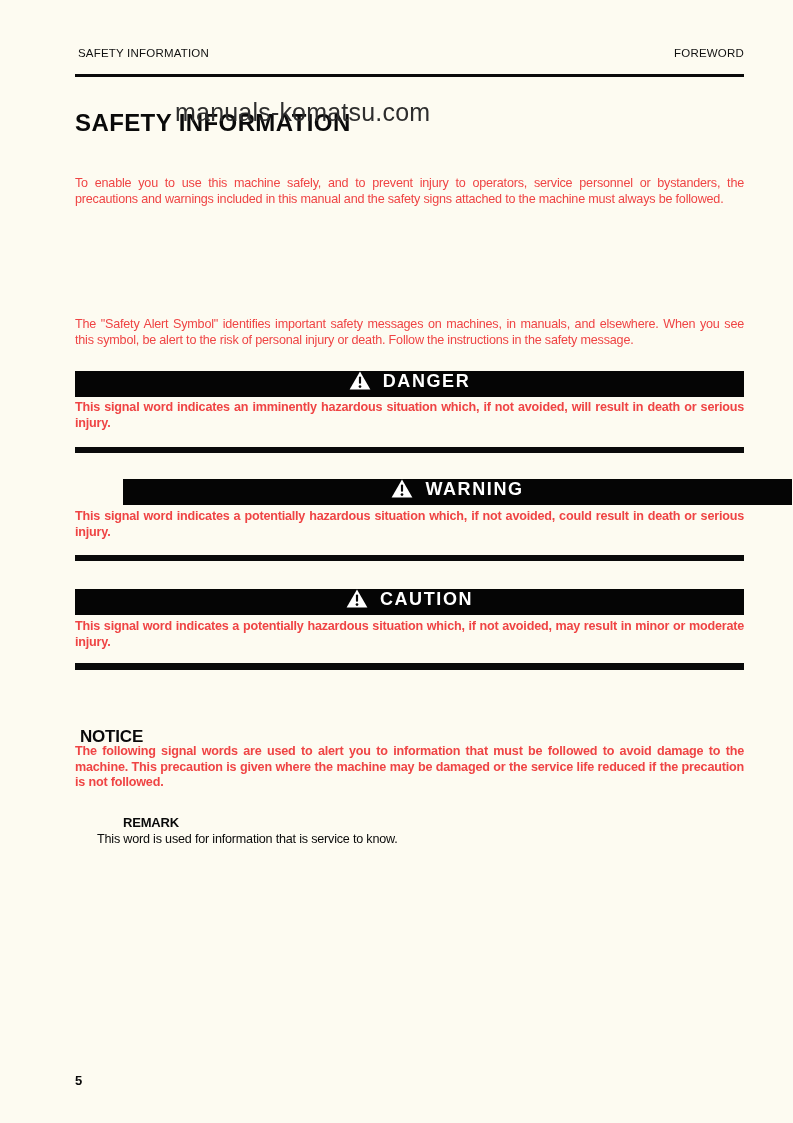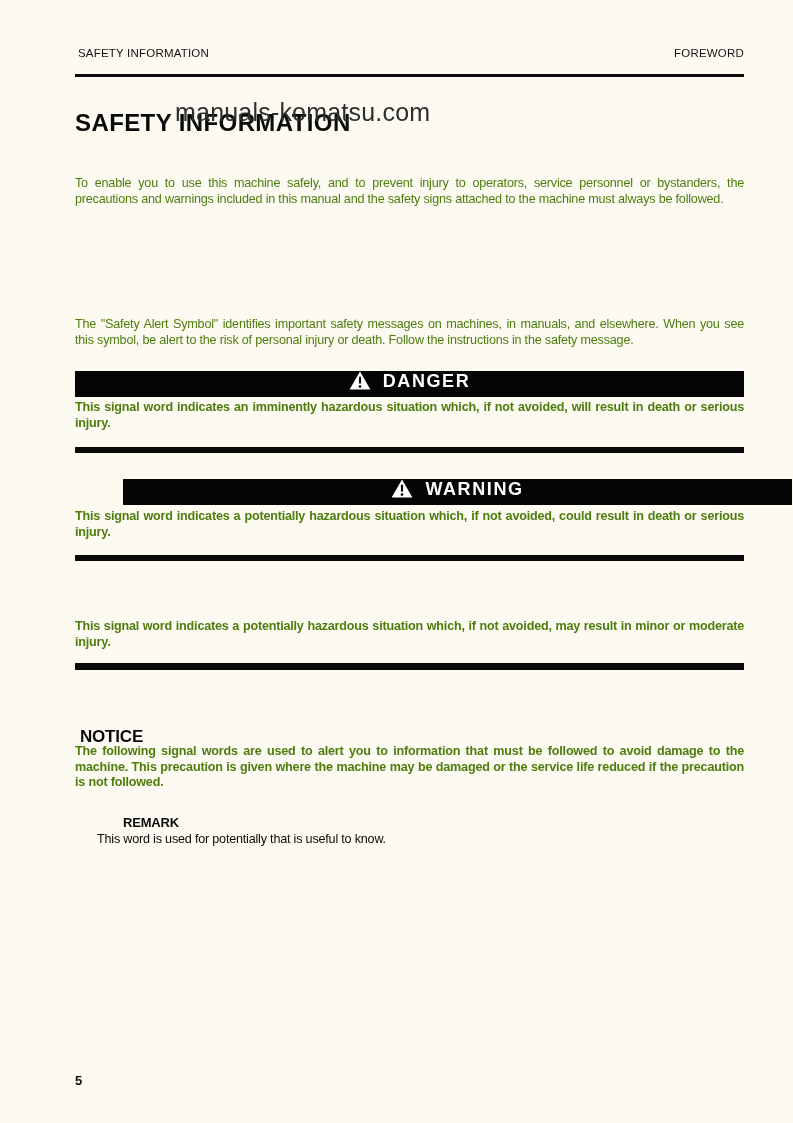--- a/index.html
+++ b/index.html
@@ -60,21 +60,21 @@
     letter-spacing: 0.4px;
     white-space: nowrap;
     z-index: 1;
   }
 
   .body-text {
     font-size: 12.6px;
     line-height: 15.7px;
     letter-spacing: -0.2px;
     text-align: justify;
-    color: #4d7c0f;
+    color: #ef4444;
   }
   .bold { font-weight: bold; }
 
   .p1 { top: 176px; }
   .p2 { top: 244px; }
   .p3 { top: 317px; }
 
   .signal-banner {
     height: 26px;
     background: var(--banner_bg);
@@ -166,25 +166,35 @@
         <rect x="10.8" y="6.2" width="2.4" height="8" rx="1.1" fill="#050505"></rect>
         <circle cx="12" cy="17.2" r="1.5" fill="#050505"></circle>
       </svg>
     </span>
     <span class="banner-label">WARNING</span>
   </div>
   <p class="abs content body-text bold desc-warning">This signal word indicates a potentially hazardous situation which, if not avoided, could result in death or serious injury.</p>
 
   <div class="abs content divider divider-2"></div>
 
+  <div class="abs content signal-banner banner-caution">
+    <span class="tri-icon">
+      <svg width="22" height="19" viewBox="0 0 24 21">
+        <path d="M12 0.5 L23.5 20.5 L0.5 20.5 Z" fill="#ffffff"></path>
+        <rect x="10.8" y="6.2" width="2.4" height="8" rx="1.1" fill="#050505"></rect>
+        <circle cx="12" cy="17.2" r="1.5" fill="#050505"></circle>
+      </svg>
+    </span>
+    <span class="banner-label">CAUTION</span>
+  </div>
   <p class="abs content body-text bold desc-caution">This signal word indicates a potentially hazardous situation which, if not avoided, may result in minor or moderate injury.</p>
 
   <div class="abs content divider divider-3"></div>
 
   <div class="abs notice-heading">NOTICE</div>
   <p class="abs content body-text bold notice-body">The following signal words are used to alert you to information that must be followed to avoid damage to the machine. This precaution is given where the machine may be damaged or the service life reduced if the precaution is not followed.</p>
 
   <div class="abs content remark-heading">REMARK</div>
-  <p class="abs remark-body">This word is used for potentially that is useful to know.</p>
+  <p class="abs remark-body">This word is used for information that is service to know.</p>
 
   <div class="abs page-number">5</div>
 
 </div>
 
 </body></html>

